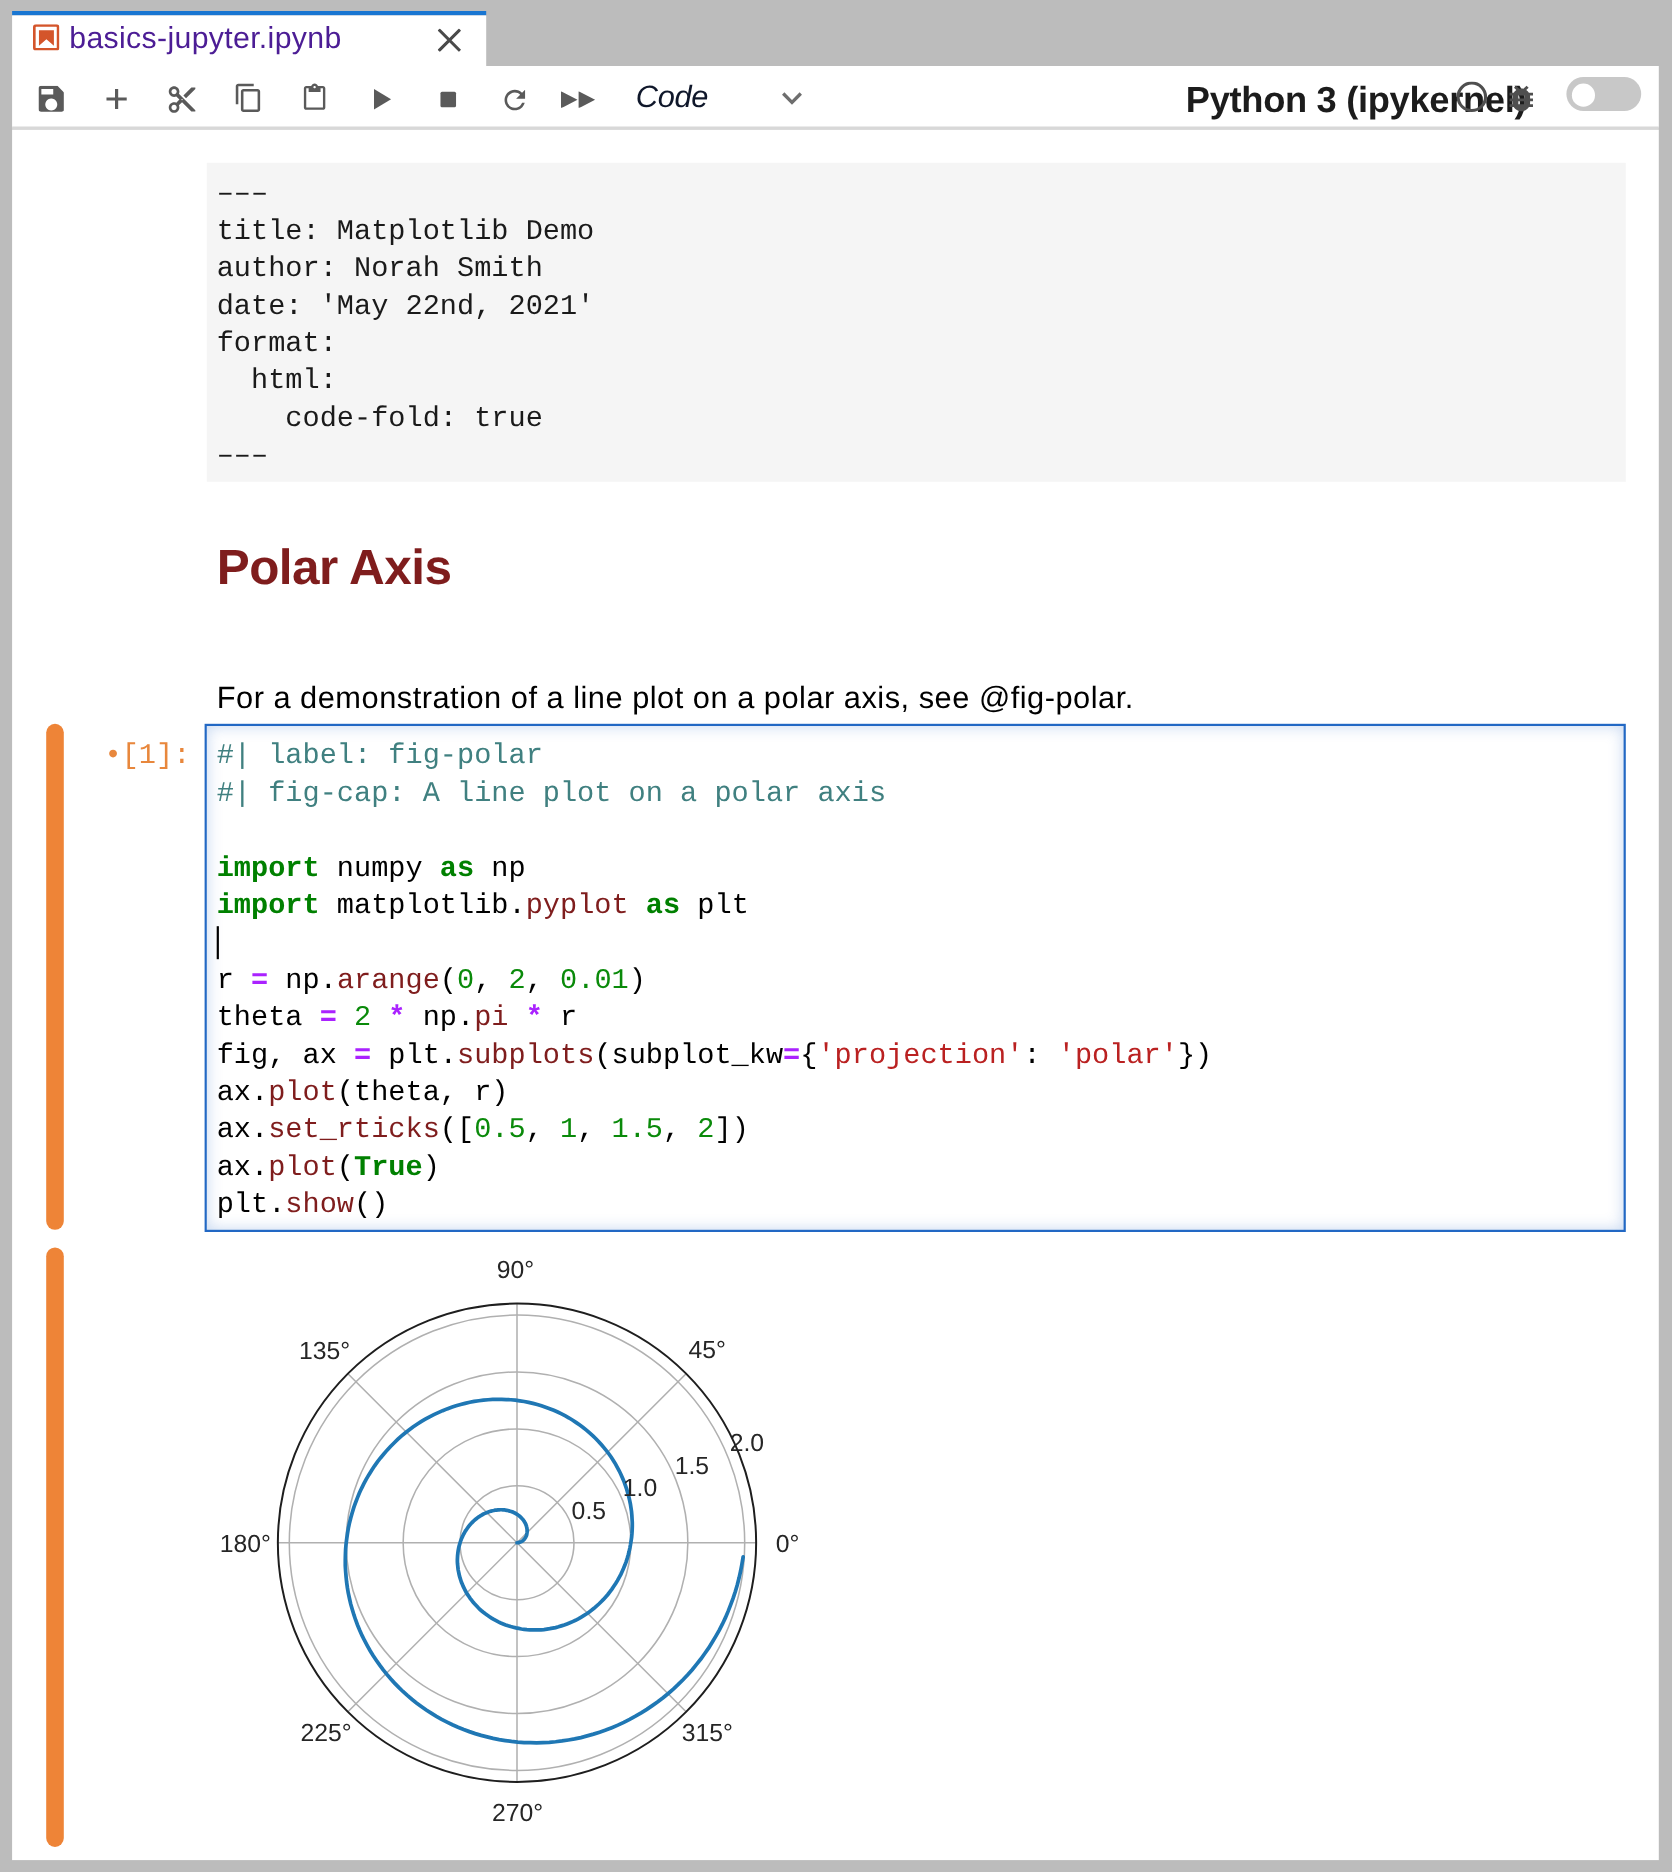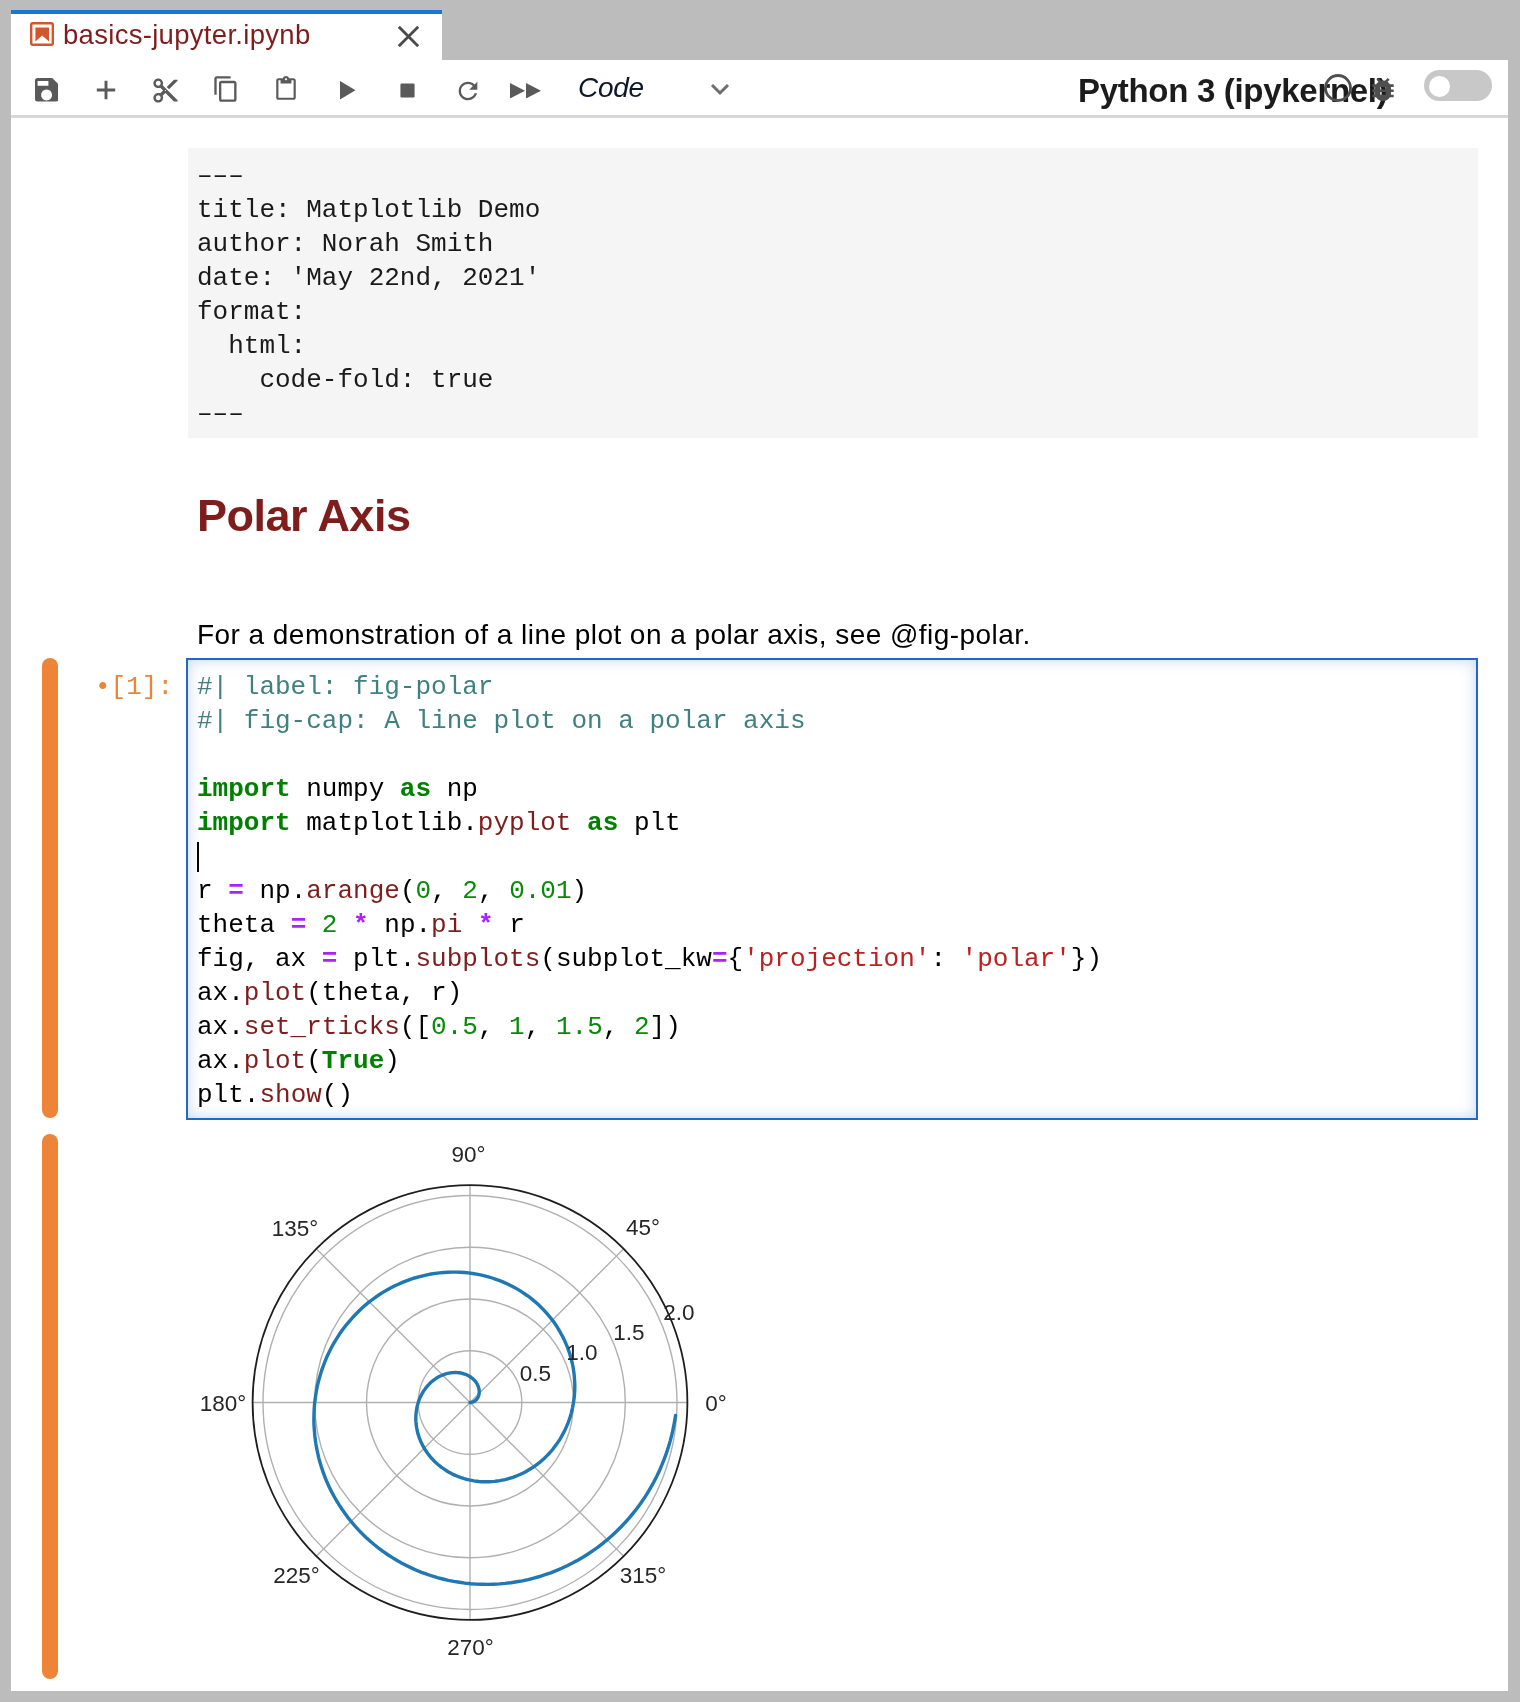--- a/index.html
+++ b/index.html
@@ -6,21 +6,21 @@
 body{width:1520px;height:1702px;background:#bcbcbc;position:relative;overflow:hidden;
   font-family:"Liberation Sans", sans-serif;}
 .abs{position:absolute;}
 .mono{font-family:"Liberation Mono", monospace;}
 
 #tabblue{left:11px;top:10px;width:431px;height:4px;background:#1976d2;}
 #tabbody{left:11px;top:14px;width:431px;height:46px;background:#ffffff;}
 #toolbar{left:11px;top:60px;width:1497px;height:56px;background:#ffffff;}
 #divider{left:11px;top:115px;width:1497px;height:2.5px;background:#d8d8d8;}
 #content{left:11px;top:118px;width:1497px;height:1573px;background:#ffffff;}
-#tabtitle{left:63px;top:19px;font-size:27.5px;color:#7f1d1d;letter-spacing:0.3px;}
+#tabtitle{left:63px;top:19px;font-size:27.5px;color:#4c1d95;letter-spacing:0.3px;}
 .icon{position:absolute;}
 
 #rawcell{left:188px;top:148px;width:1290px;height:290px;background:#f5f5f5;}
 #rawtext{left:197px;top:159px;font-size:26px;line-height:34px;color:#1a1a1a;white-space:pre;}
 #h1{left:197px;top:490px;font-size:45px;font-weight:bold;color:#7f1d1d;letter-spacing:-0.5px;}
 #para{left:197px;top:587px;font-size:28px;color:#000000;letter-spacing:0.45px;margin-top:32px;}
 .obar{width:16px;background:#ee8437;border-radius:8px;}
 #prompt{left:95px;top:670px;font-size:26px;line-height:34px;color:#e8873c;}
 #codecell{left:186px;top:658px;width:1288px;height:458px;border:2.5px solid #2268c4;background:#fff;box-shadow:inset 0 0 14px rgba(43,108,200,0.28);}
 #code{left:197px;top:670px;font-size:26px;line-height:34px;color:#000;white-space:pre;}

